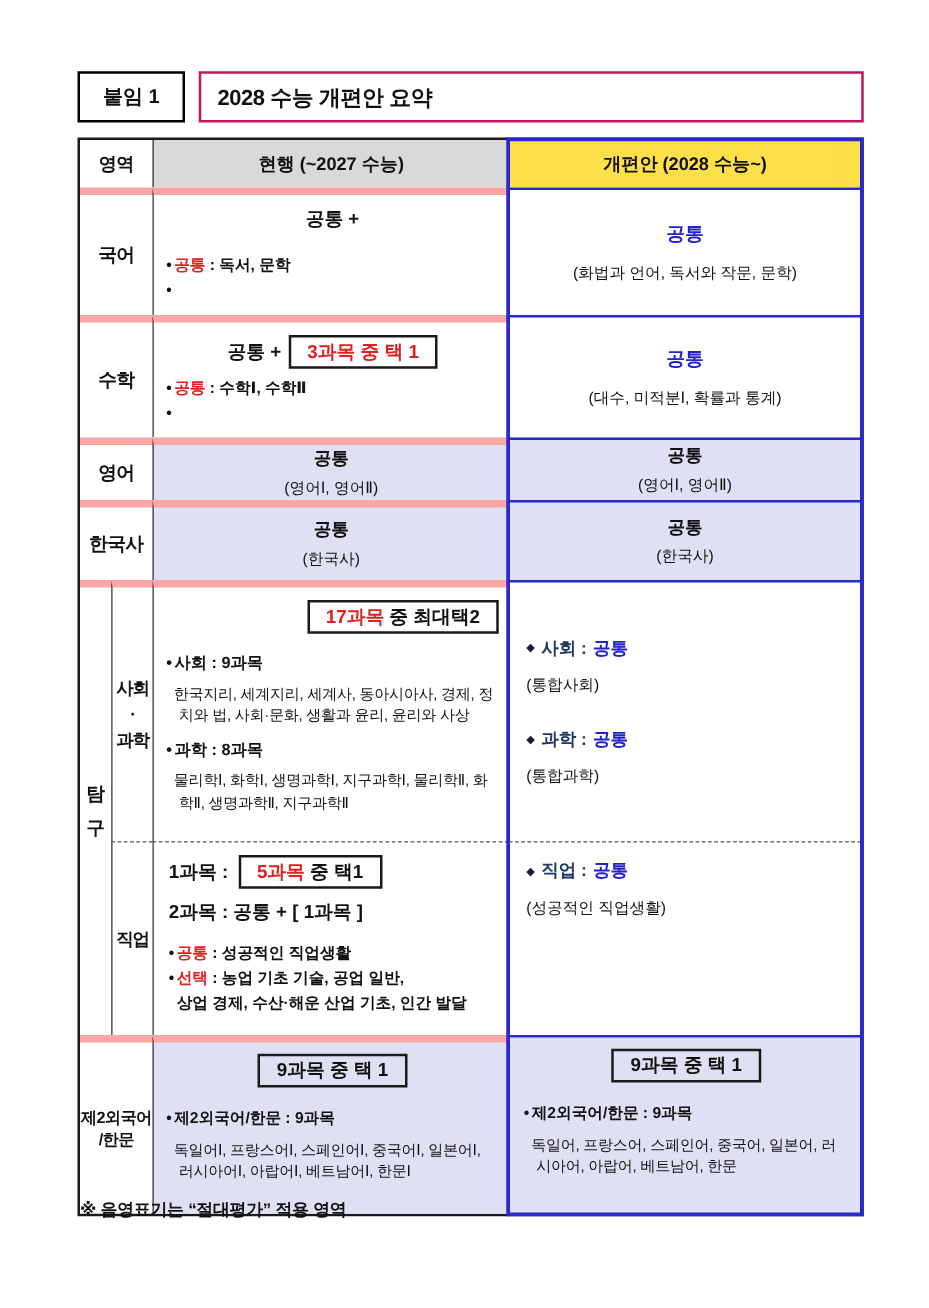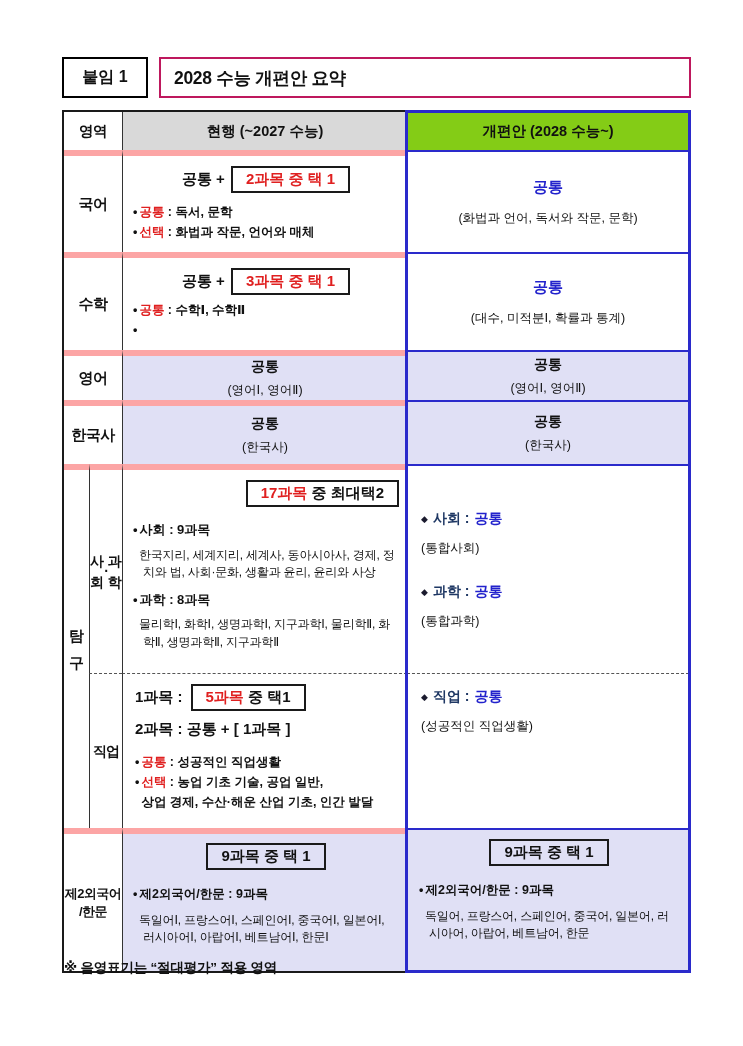--- a/index.html
+++ b/index.html
@@ -24,21 +24,21 @@
               border:3px solid #2A2ACB; pointer-events:none; z-index:6; }
 
   .area { width:58px; display:flex; flex-direction:column; align-items:center; justify-content:center;
           font-weight:700; font-size:15px; text-align:center; letter-spacing:-0.5px; }
   .cur  { width:285px; }
   .rev  { flex:1; }
 
   .hdr { height:38px; }
   .hdr .c { display:flex; align-items:center; justify-content:center; font-weight:700; font-size:14.5px; }
   .bg-gray { background:#D9D9D9; }
-  .bg-yellow { background:#84cc16; }
+  .bg-yellow { background:#fde047; }
   .bg-lav { background:#E0E0F5; }
 
   
   .boxline { display:flex; align-items:center; justify-content:center; gap:6px;
              font-weight:700; font-size:15px; }
   .redbox { border:2px solid #1a1a1a; padding:2px 13px; color:#E02020; background:#fff; white-space:nowrap; }
   .blackbox { border:2px solid #1a1a1a; padding:2px 13px; font-weight:700; white-space:nowrap; background:transparent; }
   .blackbox .red, .redbox-mini .red { color:#E02020; }
   .red { color:#E02020; }
   .blue { color:#2222CC; }
@@ -57,21 +57,21 @@
   .detail { font-size:12.5px; font-weight:500; }
 
   .two-line { display:flex; flex-direction:column; align-items:center; justify-content:center; gap:6px; height:100%; }
   .two-line .common-big { font-size:14px; }
 
   
   .inq-area { width:25px; display:flex; align-items:center; justify-content:center; text-align:center;
               font-weight:700; font-size:15px; word-break:break-all; line-height:1.8; padding:0 4px; }
   .inq-rest { flex:1; display:flex; flex-direction:column; }
   .sub { display:flex; }
-  .sub-label { width:33px; display:flex; flex-direction:row; align-items:center; justify-content:center;
+  .sub-label { width:33px; display:flex; flex-direction:column; align-items:center; justify-content:center;
                font-weight:700; font-size:14px; line-height:1.5; letter-spacing:-1px; }
   .dash-bottom { border-bottom:1.5px dashed #555; }
 
   .dl { display:flex; align-items:center; gap:5px; font-weight:700; font-size:14px; }
   .dl .dia { font-size:9px; color:#1a1a2e; }
 
   .footnote { position:absolute; left:64px; top:959px; font-size:13.5px; font-weight:600; letter-spacing:-0.2px; }
 </style>
 </head>
 <body>
@@ -89,30 +89,28 @@
       <div class="c area">영역</div>
       <div class="c cur bl-left bg-gray">현행 (~2027 수능)</div>
       <div class="c rev bg-yellow">개편안 (2028 수능~)</div>
     </div>
 
     <div class="row" style="height:102px">
       <div class="c area bt">국어</div>
       <div class="c cur bl-left bt" style="display:flex;flex-direction:column;justify-content:space-between;padding:10px 8px 10px 10px">
         <div class="boxline">
           <span>공통 +</span>
-            <span class="redbox">2과목 중 택 1</span>
         </div>
         <div class="bullets">
           <div class="bl-line">
               <span class="b">•</span>
               <span><span class="kw red">공통</span><span> : 독서, 문학</span></span>
             </div>
           <div class="bl-line">
               <span class="b">•</span>
-              <span><span class="kw red">선택</span><span> : 화법과 작문, 언어와 매체</span></span>
             </div>
         </div>
       </div>
       <div class="c rev bt-blue center-common">
         <div class="common-big blue">공통</div>
         <div class="detail">(화법과 언어, 독서와 작문, 문학)</div>
       </div>
     </div>
 
     <div class="row" style="height:98px">

